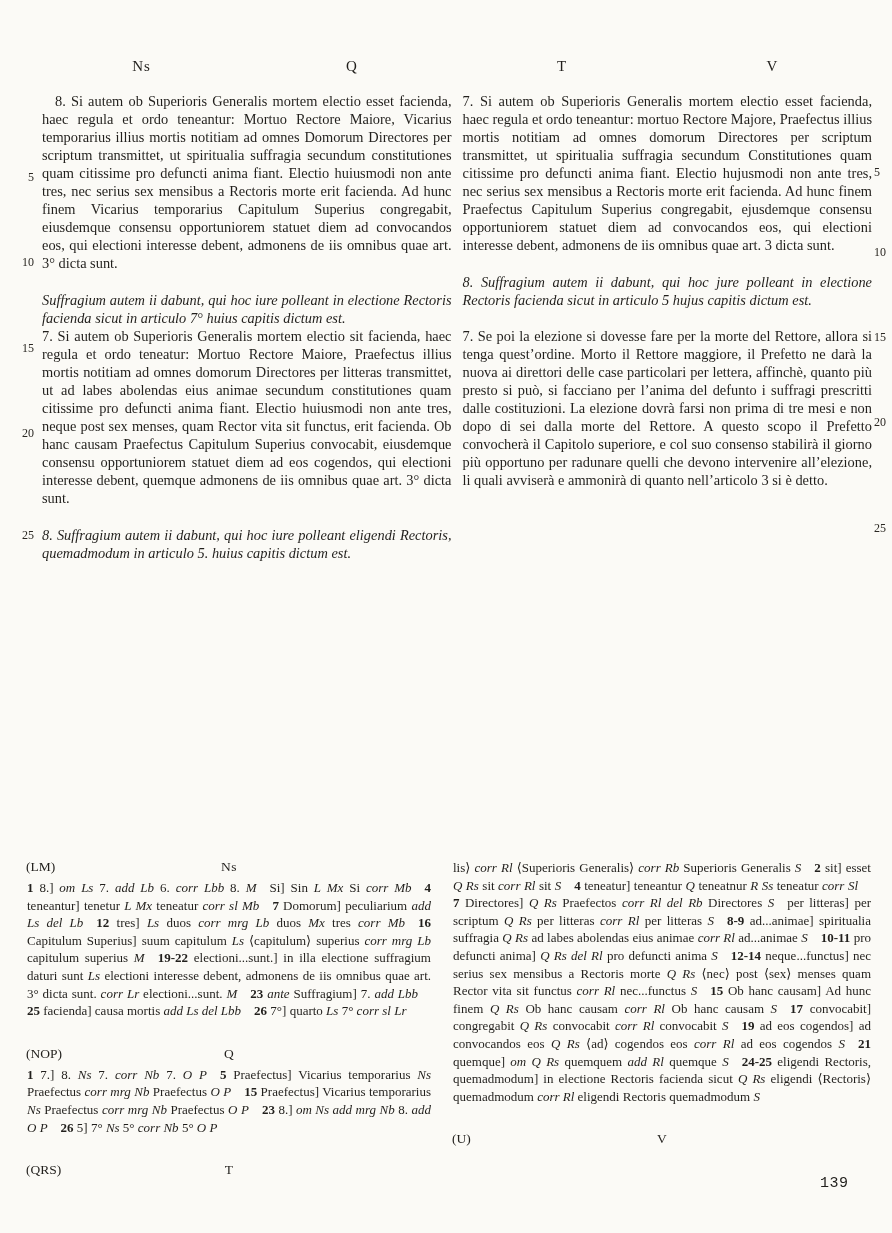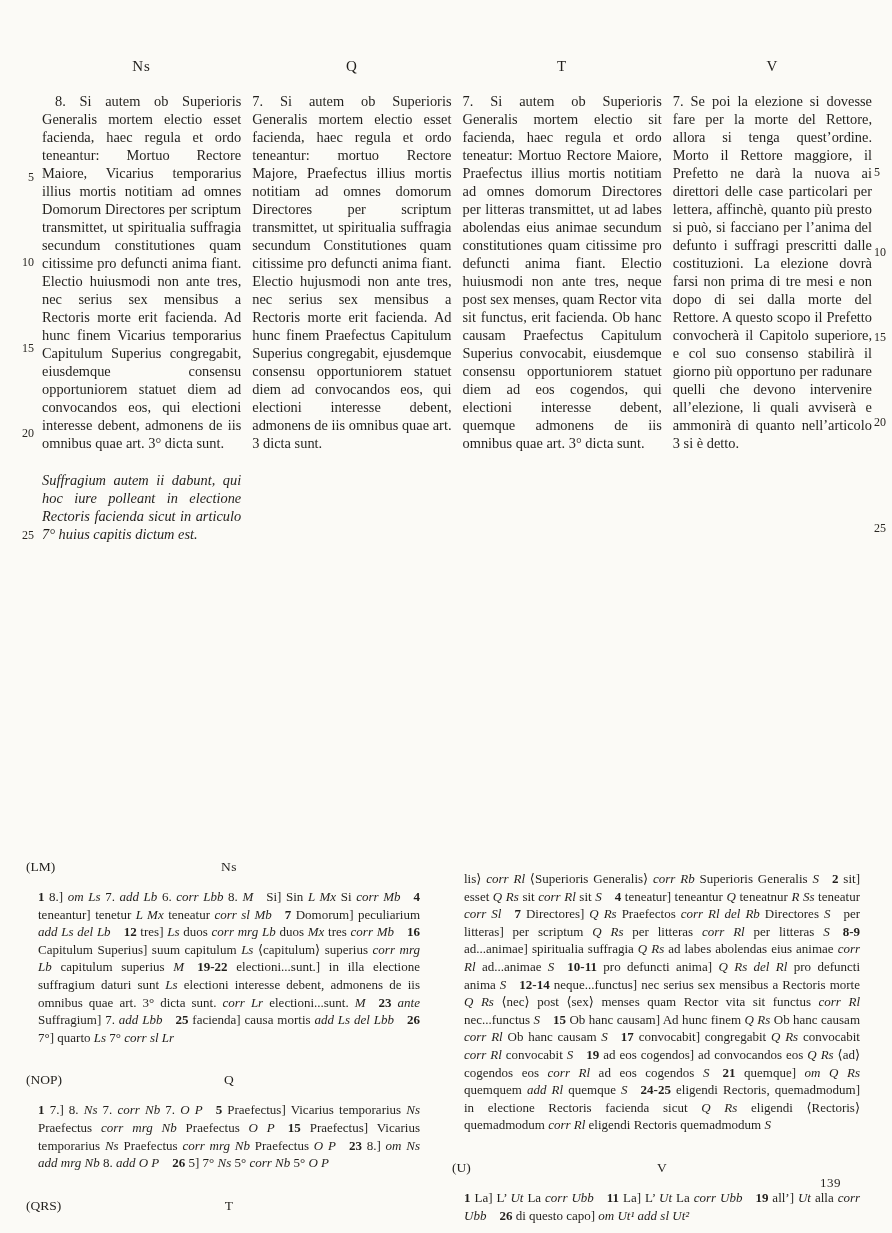--- a/index.html
+++ b/index.html
@@ -18,21 +18,21 @@
     position:absolute;left:42px;top:58px;width:830px;
     display:grid;grid-template-columns:1fr 1fr 1fr 1fr;column-gap:11px;
   }
   .col-head{
     text-align:center;font-size:15px;letter-spacing:1px;
   }
 
   
   .main{
     position:absolute;left:42px;top:92px;width:830px;
-    display:grid;grid-template-columns:1fr 1fr 1fr 1fr;column-gap:11px;
+    display:grid;grid-template-columns:1fr 1fr;column-gap:11px;
   }
   .tcol{font-size:14.4px;line-height:18px;}
   .para{margin:0;text-align:justify;}
   .para + .para{margin-top:19px;font-style:italic;}
   .indent{text-indent:13px;}
 
   
   .lnum{
     position:absolute;font-size:12px;line-height:12px;color:#2a2722;
     width:20px;
@@ -43,26 +43,26 @@
   .lr1{top:166px}.lr2{top:246px}.lr3{top:331px}.lr4{top:416px}.lr5{top:522px}
 
   
   .app{position:absolute;top:858px;font-size:13px;line-height:17.6px;}
   .app-left{left:26px;width:406px;}
   .app-right{left:452px;width:420px;}
   .app-block + .app-block{margin-top:25px;}
   .app-head{position:relative;height:18px;margin-bottom:3px;font-size:13.5px;}
   .app-wit{position:absolute;left:0;top:0;}
   .app-sig{position:absolute;left:0;right:0;text-align:center;letter-spacing:.5px;}
-  .app-text{margin:12px;text-align:justify;}
+  .app-text{margin:1px;text-align:justify;}
   .app-text i{font-style:italic;}
   .app-text b{font-weight:bold;}
 
   .pagenum{
-    position:absolute;left:820px;top:1175px;font-size:13px;letter-spacing:.5px;
+    position:absolute;left:820px;top:1175px;font-size:15px;letter-spacing:.5px;font-family:Liberation Mono, monospace;
   }
 </style>
 </head>
 <body>
 
 <div class="page">
 
   <div class="col-heads">
     <span class="col-head">Ns</span>
     <span class="col-head">Q</span>
@@ -70,23 +70,25 @@
     <span class="col-head">V</span>
   </div>
 
   <div class="main">
     <div class="tcol">
       <p class="para indent">8. Si autem ob Superioris Generalis mortem electio esset facienda, haec regula et ordo teneantur: Mortuo Rectore Maiore, Vicarius temporarius illius mortis notitiam ad omnes Domorum Directores per scriptum transmittet, ut spiritualia suffragia secundum constitutiones quam citissime pro defuncti anima fiant. Electio huiusmodi non ante tres, nec serius sex mensibus a Rectoris morte erit facienda. Ad hunc finem Vicarius temporarius Capitulum Superius congregabit, eiusdemque consensu opportuniorem statuet diem ad convocandos eos, qui electioni interesse debent, admonens de iis omnibus quae art. 3° dicta sunt.</p>
       <p class="para">Suffragium autem ii dabunt, qui hoc iure polleant in electione Rectoris facienda sicut in articulo 7° huius capitis dictum est.</p>
     </div>
     <div class="tcol">
       <p class="para">7. Si autem ob Superioris Generalis mortem electio esset facienda, haec regula et ordo teneantur: mortuo Rectore Majore, Praefectus illius mortis notitiam ad omnes domorum Directores per scriptum transmittet, ut spiritualia suffragia secundum Constitutiones quam citissime pro defuncti anima fiant. Electio hujusmodi non ante tres, nec serius sex mensibus a Rectoris morte erit facienda. Ad hunc finem Praefectus Capitulum Superius congregabit, ejusdemque consensu opportuniorem statuet diem ad convocandos eos, qui electioni interesse debent, admonens de iis omnibus quae art. 3 dicta sunt.</p>
+      <p class="para">8. Suffragium autem ii dabunt, qui hoc jure polleant in electione Rectoris facienda sicut in articulo 5 hujus capitis dictum est.</p>
     </div>
     <div class="tcol">
       <p class="para">7. Si autem ob Superioris Generalis mortem electio sit facienda, haec regula et ordo teneatur: Mortuo Rectore Maiore, Praefectus illius mortis notitiam ad omnes domorum Directores per litteras transmittet, ut ad labes abolendas eius animae secundum constitutiones quam citissime pro defuncti anima fiant. Electio huiusmodi non ante tres, neque post sex menses, quam Rector vita sit functus, erit facienda. Ob hanc causam Praefectus Capitulum Superius convocabit, eiusdemque consensu opportuniorem statuet diem ad eos cogendos, qui electioni interesse debent, quemque admonens de iis omnibus quae art. 3° dicta sunt.</p>
+      <p class="para">8. Suffragium autem ii dabunt, qui hoc iure polleant eligendi Rectoris, quemadmodum in articulo 5. huius capitis dictum est.</p>
     </div>
     <div class="tcol">
       <p class="para">7. Se poi la elezione si dovesse fare per la morte del Rettore, allora si tenga quest’ordine. Morto il Rettore maggiore, il Prefetto ne darà la nuova ai direttori delle case particolari per lettera, affinchè, quanto più presto si può, si facciano per l’anima del defunto i suffragi prescritti dalle costituzioni. La elezione dovrà farsi non prima di tre mesi e non dopo di sei dalla morte del Rettore. A questo scopo il Prefetto convocherà il Capitolo superiore, e col suo consenso stabilirà il giorno più opportuno per radunare quelli che devono intervenire all’elezione, li quali avviserà e ammonirà di quanto nell’articolo 3 si è detto.</p>
     </div>
   </div>
 
   <span class="lnum ln-left ll1">5</span>
   <span class="lnum ln-left ll2">10</span>
   <span class="lnum ln-left ll3">15</span>
   <span class="lnum ln-left ll4">20</span>
@@ -123,19 +125,18 @@
 
   <div class="app app-right">
     <section class="app-block">
       <p class="app-text">lis⟩ <i>corr Rl</i> ⟨Superioris Generalis⟩ <i>corr Rb</i> Superioris Generalis <i>S</i> <b>2</b> sit] esset <i>Q Rs</i> sit <i>corr Rl</i> sit <i>S</i> <b>4</b> teneatur] teneantur <i>Q</i> teneatnur <i>R Ss</i> teneatur <i>corr Sl</i> <b>7</b> Directores] <i>Q Rs</i> Praefectos <i>corr Rl del Rb</i> Directores <i>S</i> per litteras] per scriptum <i>Q Rs</i> per litteras <i>corr Rl</i> per litteras <i>S</i> <b>8-9</b> ad...animae] spiritualia suffragia <i>Q Rs</i> ad labes abolendas eius animae <i>corr Rl</i> ad...animae <i>S</i> <b>10-11</b> pro defuncti anima] <i>Q Rs del Rl</i> pro defuncti anima <i>S</i> <b>12-14</b> neque...functus] nec serius sex mensibus a Rectoris morte <i>Q Rs</i> ⟨nec⟩ post ⟨sex⟩ menses quam Rector vita sit functus <i>corr Rl</i> nec...functus <i>S</i> <b>15</b> Ob hanc causam] Ad hunc finem <i>Q Rs</i> Ob hanc causam <i>corr Rl</i> Ob hanc causam <i>S</i> <b>17</b> convocabit] congregabit <i>Q Rs</i> convocabit <i>corr Rl</i> convocabit <i>S</i> <b>19</b> ad eos cogendos] ad convocandos eos <i>Q Rs</i> ⟨ad⟩ cogendos eos <i>corr Rl</i> ad eos cogendos <i>S</i> <b>21</b> quemque] <i>om Q Rs</i> quemquem <i>add Rl</i> quemque <i>S</i> <b>24-25</b> eligendi Rectoris, quemadmodum] in electione Rectoris facienda sicut <i>Q Rs</i> eligendi ⟨Rectoris⟩ quemadmodum <i>corr Rl</i> eligendi Rectoris quemadmodum <i>S</i></p>
     </section>
     <section class="app-block">
       <div class="app-head">
         <span class="app-wit">(U)</span>
         <span class="app-sig">V</span>
       </div>
-      <p class="app-text"><b>1</b> La] L’ <i>Ut</i> La <i>corr Ubb</i> <b>11</b> La] L’ <i>Ut</i> La <i>corr Ubb</i> <b>19</b> all’] <i>Ut</i> alla <i>corr Ubb</i> <b>26</b> di questo capo] <i>om Ut¹ add sl Ut²</i></p>
     </section>
   </div>
 
   <div class="pagenum">139</div>
 
 </div>
 
 </body></html>

